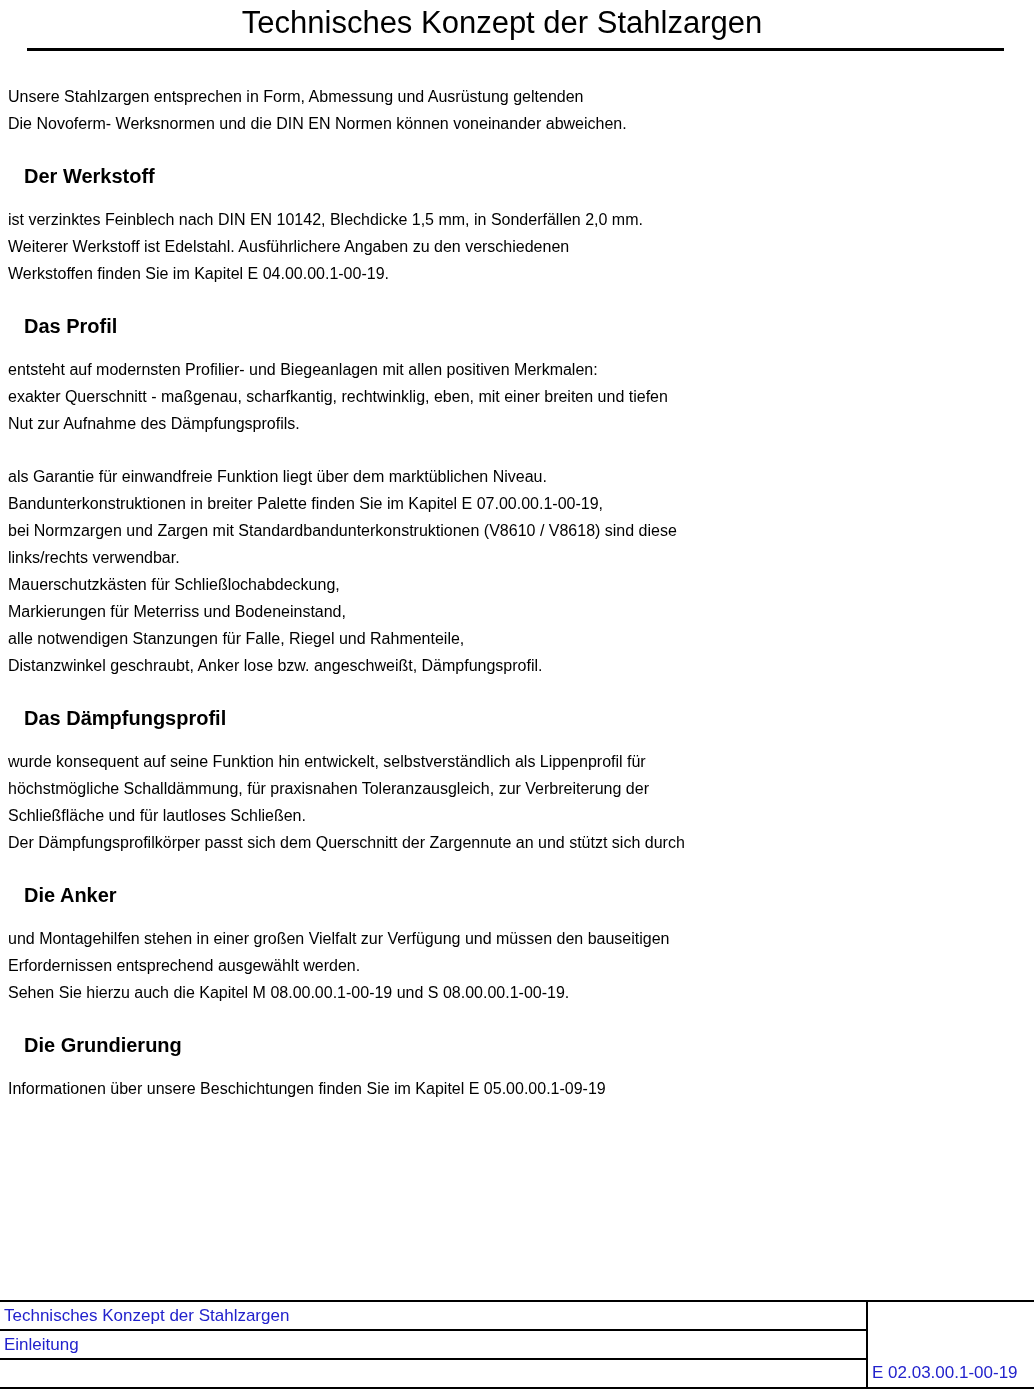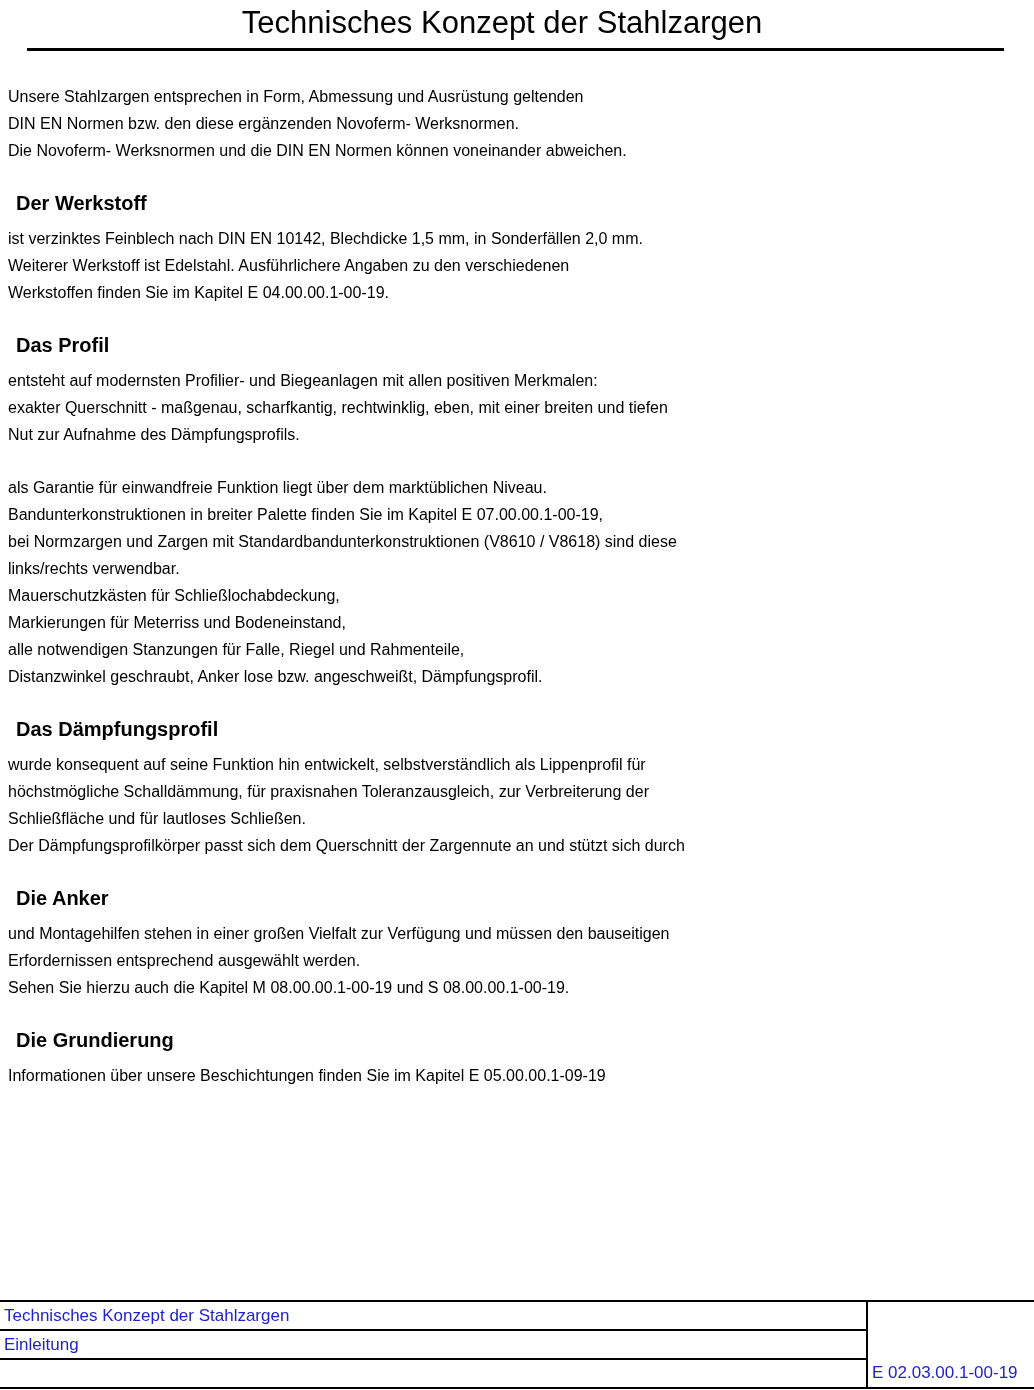--- a/index.html
+++ b/index.html
@@ -55,21 +55,21 @@
     margin: 0;
     padding: 0;
   }
   .block + .block {
     margin-top: 26px;
   }
   .heading {
     font-size: 20px;
     font-weight: 700;
     line-height: 27px;
-    margin: 8px;
+    margin: 16px;
     white-space: nowrap;
   }
   .line {
     font-size: 16px;
     font-weight: 400;
     line-height: 27px;
     margin: 0;
     white-space: nowrap;
   }
 
@@ -126,21 +126,20 @@
 
 <div class="doc-header">
   <h1 class="doc-title">Technisches Konzept der Stahlzargen</h1>
   <div class="title-rule"></div>
 </div>
 
 <div class="doc-body">
 
   <div class="block">
     <p class="line">Unsere Stahlzargen entsprechen in Form, Abmessung und Ausrüstung geltenden</p>
-    <p class="line">DIN EN Normen bzw. den diese ergänzenden Novoferm- Werksnormen.</p>
     <p class="line">Die Novoferm- Werksnormen und die DIN EN Normen können voneinander abweichen.</p>
   </div>
 
   <div class="block">
     <p class="heading">Der Werkstoff</p>
     <p class="line">ist verzinktes Feinblech nach DIN EN 10142, Blechdicke 1,5 mm, in Sonderfällen 2,0 mm.</p>
     <p class="line">Weiterer Werkstoff ist Edelstahl. Ausführlichere Angaben zu den verschiedenen</p>
     <p class="line">Werkstoffen finden Sie im Kapitel E 04.00.00.1-00-19.</p>
   </div>
 

